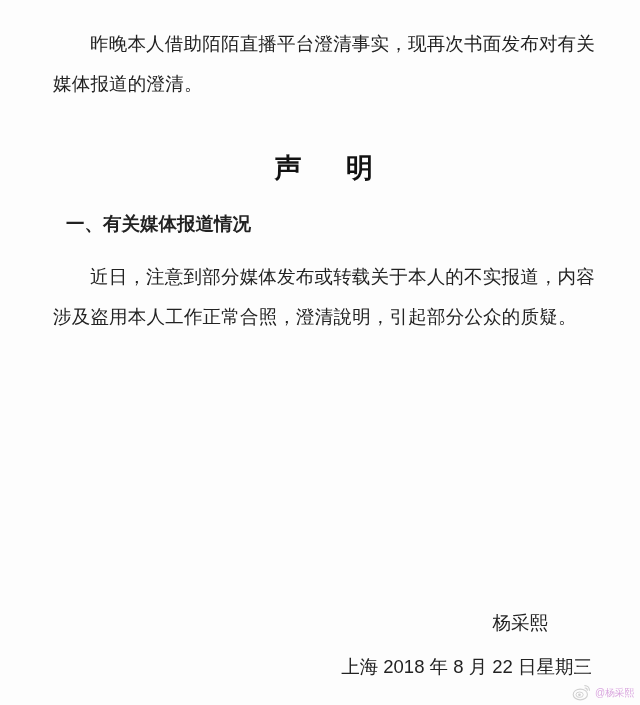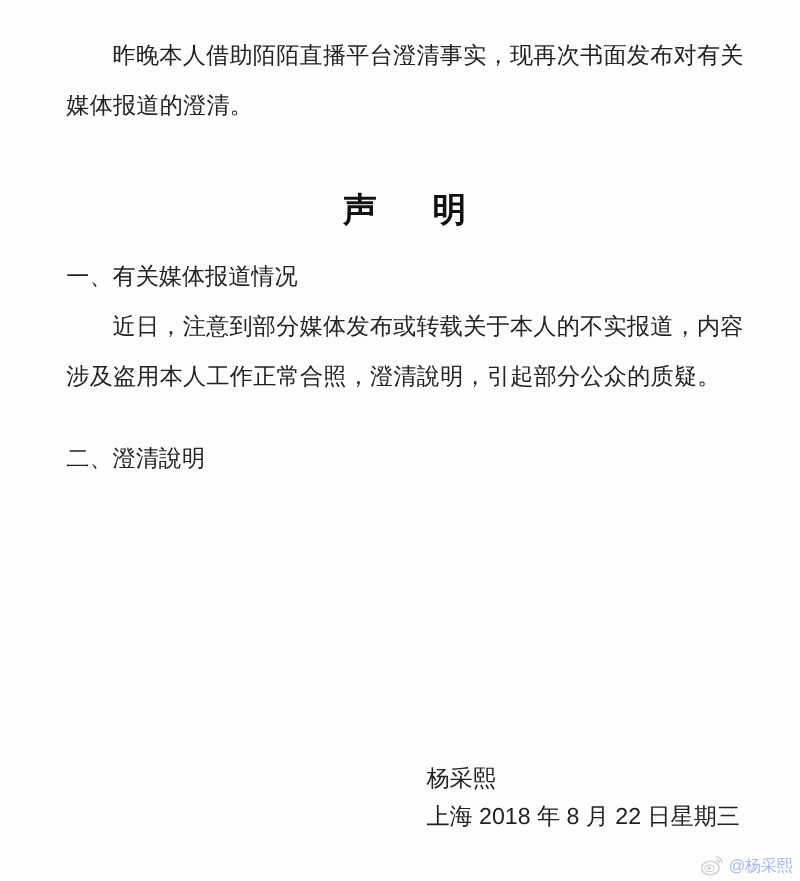--- a/index.html
+++ b/index.html
@@ -60,46 +60,47 @@
     font-family: "Liberation Sans", "DejaVu Sans", sans-serif;
   }
   .title .gap {
     display: inline-block;
     width: 44px;
   }
 
   .section-heading {
     font-size: 18.5px;
     line-height: 40px;
-    font-weight: 400;
-    margin: 0;
+    font-weight: 700;
+    margin: 13px;
     color: #222222;
     font-family: "Liberation Sans", "DejaVu Sans", sans-serif;
   }
 
   .spacer-sm { height: 14px; }
   .spacer-md { height: 26px; }
 
   
   .sign-block {
     position: absolute;
     right: 48px;
     top: 608px;
-    text-align: left;
+    text-align: right;
   }
   .signature {
     font-size: 18.5px;
     line-height: 30px;
     color: #222222;
     font-family: "Liberation Sans", "DejaVu Sans", sans-serif;
     padding-right: 44px;
   }
   .date-line {
     font-size: 18.5px;
     line-height: 30px;
+    margin-top: 14px;
     color: #222222;
     font-family: "Liberation Sans", "DejaVu Sans", sans-serif;
     white-space: nowrap;
   }
 
   
   .watermark {
     position: absolute;
     right: 6px;
     bottom: 3px;
@@ -108,22 +109,22 @@
     gap: 4px;
     opacity: 0.40;
     user-select: none;
   }
   .watermark .wm-logo {
     width: 19px;
     height: 19px;
     display: block;
   }
   .watermark .wm-handle {
-    font-size: 13px;
-    color: #1d4ed8;
+    font-size: 10px;
+    color: #a21caf;
     font-family: "Liberation Sans", "DejaVu Sans", sans-serif;
     letter-spacing: -0.3px;
   }
 </style>
 </head>
 <body>
 
 <div class="page">
 
   <div class="doc-body">
@@ -133,21 +134,20 @@
     <div class="spacer-sm"></div>
 
     <h1 class="title"><span>声</span><span class="gap"></span><span>明</span></h1>
 
     <h2 class="section-heading">一、有关媒体报道情况</h2>
 
     <p class="para indent">近日，注意到部分媒体发布或转载关于本人的不实报道，内容涉及盗用本人工作正常合照，澄清說明，引起部分公众的质疑。</p>
 
     <div class="spacer-md"></div>
 
-    <h2 class="section-heading">二、澄清說明</h2>
 
 
   </div>
 
   <div class="sign-block">
     <div class="signature">杨采熙</div>
     <div class="date-line">上海  2018 年 8 月 22 日星期三</div>
   </div>
 
   <div class="watermark">

